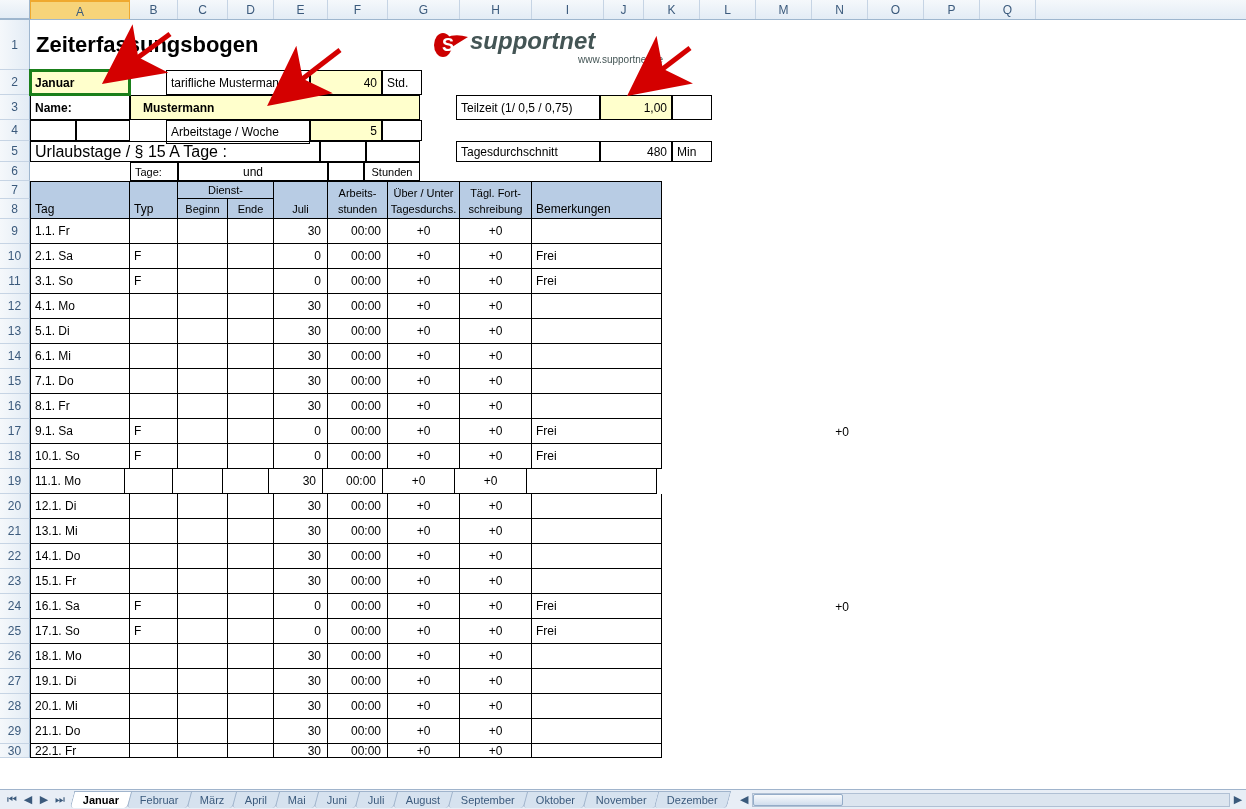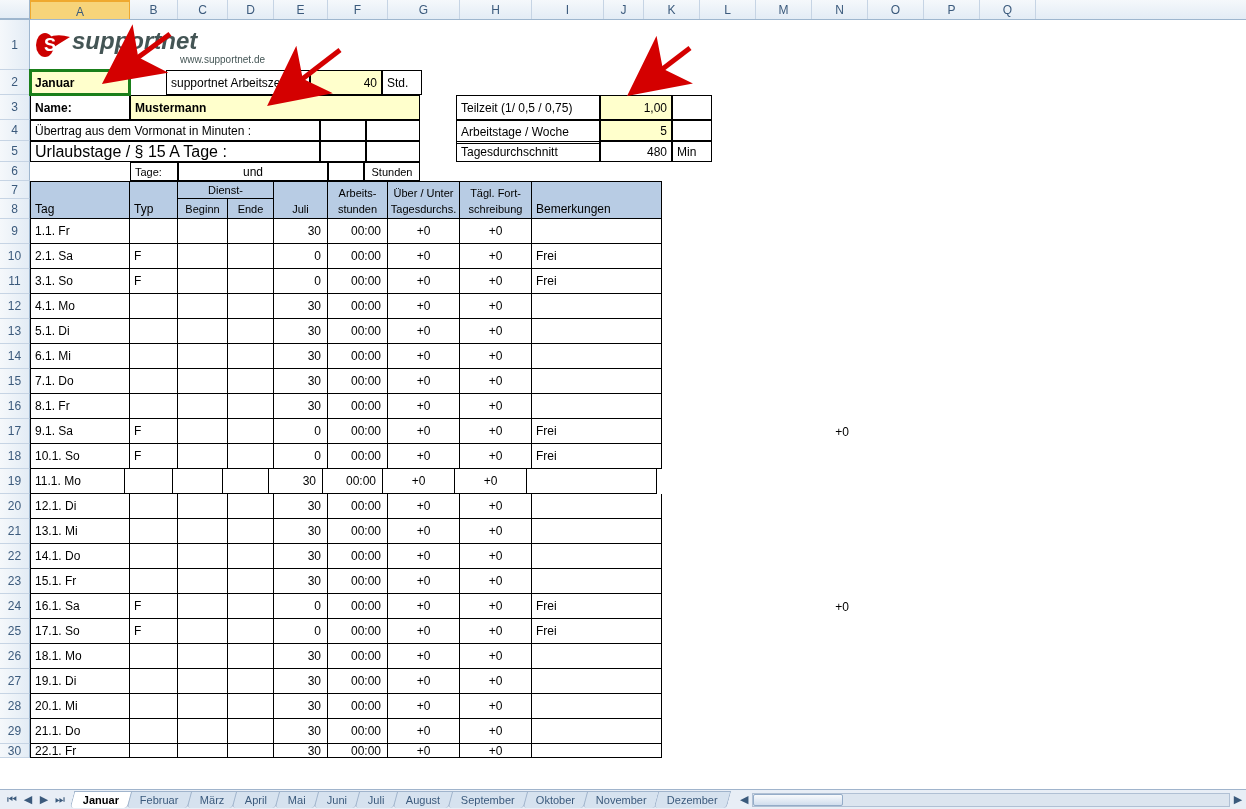--- a/index.html
+++ b/index.html
@@ -73,54 +73,54 @@
       <div class="col-h" style="width: 56px;">P</div>
       <div class="col-h" style="width: 56px;">Q</div>
     </div>
 </div>
 
 <div class="grid-area">
 
   <div class="row title-row">
     <div class="row-h" style="height:50px">1</div>
     <div style="display:flex;">
+      <div class="wA title-cell" style="width:398px">Zeiterfassungsbogen</div>
       <div style="width:296px;display:flex;align-items:center;justify-content:flex-start">
         <svg width="280" height="44" viewBox="0 0 280 44">
           <path d="M10 22 Q 20 8 40 14 Q 30 20 18 28 Z" fill="#c00"></path>
           <ellipse cx="15" cy="22" rx="9" ry="12" fill="#c00"></ellipse>
           <text x="14" y="28" font-family="Arial" font-weight="bold" fill="#fff" font-size="18">S</text>
           <text x="42" y="26" font-family="Arial Black,Arial" font-weight="900" fill="#455" font-size="24" font-style="italic">supportnet</text>
           <text x="150" y="40" font-family="Arial" fill="#455" font-size="10">www.supportnet.de</text>
         </svg>
       </div>
     </div>
   </div>
 
   <div class="row" style="height:25px">
     <div class="row-h">2</div>
     <div class="wA bord hdr-yellow bold selected-cell" style="padding:2px 4px;display:flex;align-items:center">Januar</div>
     <div style="width:36px"></div>
-    <div class="bord" style="width:144px;padding:2px 4px;display:flex;align-items:center;font-size:12px">supportnet Arbeitszeit</div>
+    <div class="bord" style="width:144px;padding:2px 4px;display:flex;align-items:center;font-size:12px">tarifliche Mustermann</div>
     <div class="bord hdr-yellow ar" style="width:72px;padding:2px 4px;display:flex;align-items:center;justify-content:flex-end">40</div>
     <div class="bord" style="width:40px;padding:2px 4px;display:flex;align-items:center;font-size:12px">Std.</div>
   </div>
 
   <div class="row" style="height:25px">
     <div class="row-h">3</div>
     <div class="wA bord bold" style="padding:2px 4px;display:flex;align-items:center">Name:</div>
-    <div class="bord hdr-yellow bold" style="width:290px;padding:2px 4px;display:flex;align-items:center">Mustermann</div>
+    <div class="bord hdr-yellow bold" style="width:290px;padding:2px 12px;display:flex;align-items:center">Mustermann</div>
     <div style="width:36px"></div>
     <div class="bord" style="width:144px;padding:2px 4px;display:flex;align-items:center;font-size:12px">Teilzeit (1/ 0,5 / 0,75)</div>
     <div class="bord hdr-yellow ar" style="width:72px;padding:2px 4px;display:flex;align-items:center;justify-content:flex-end">1,00</div>
     <div class="bord" style="width:40px"></div>
   </div>
 
   <div class="row" style="height:21px">
     <div class="row-h" style="height:21px">4</div>
-    <div class="bord" style="width:290px;padding:1px 4px;display:flex;align-items:center;font-size:12px">Übertrag aus dem Vormonat in Minuten :</div>
     <div class="bord" style="width:46px"></div>
     <div class="bord" style="width:54px"></div>
     <div style="width:36px"></div>
     <div class="bord" style="width:144px;padding:11px 4px;display:flex;align-items:center;font-size:12px">Arbeitstage / Woche</div>
     <div class="bord hdr-yellow ar" style="width:72px;padding:1px 4px;display:flex;align-items:center;justify-content:flex-end">5</div>
     <div class="bord" style="width:40px"></div>
   </div>
 
   <div class="row" style="height:21px">
     <div class="row-h" style="height:21px">5</div>

